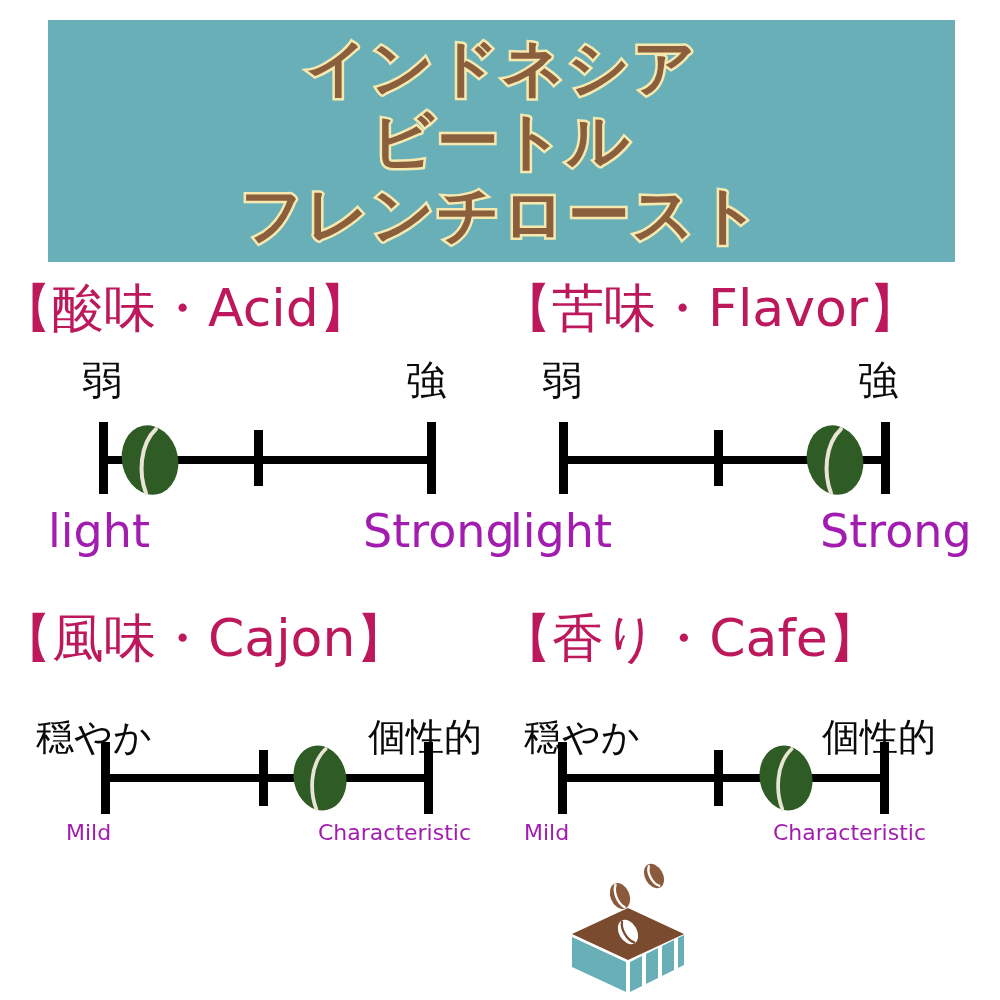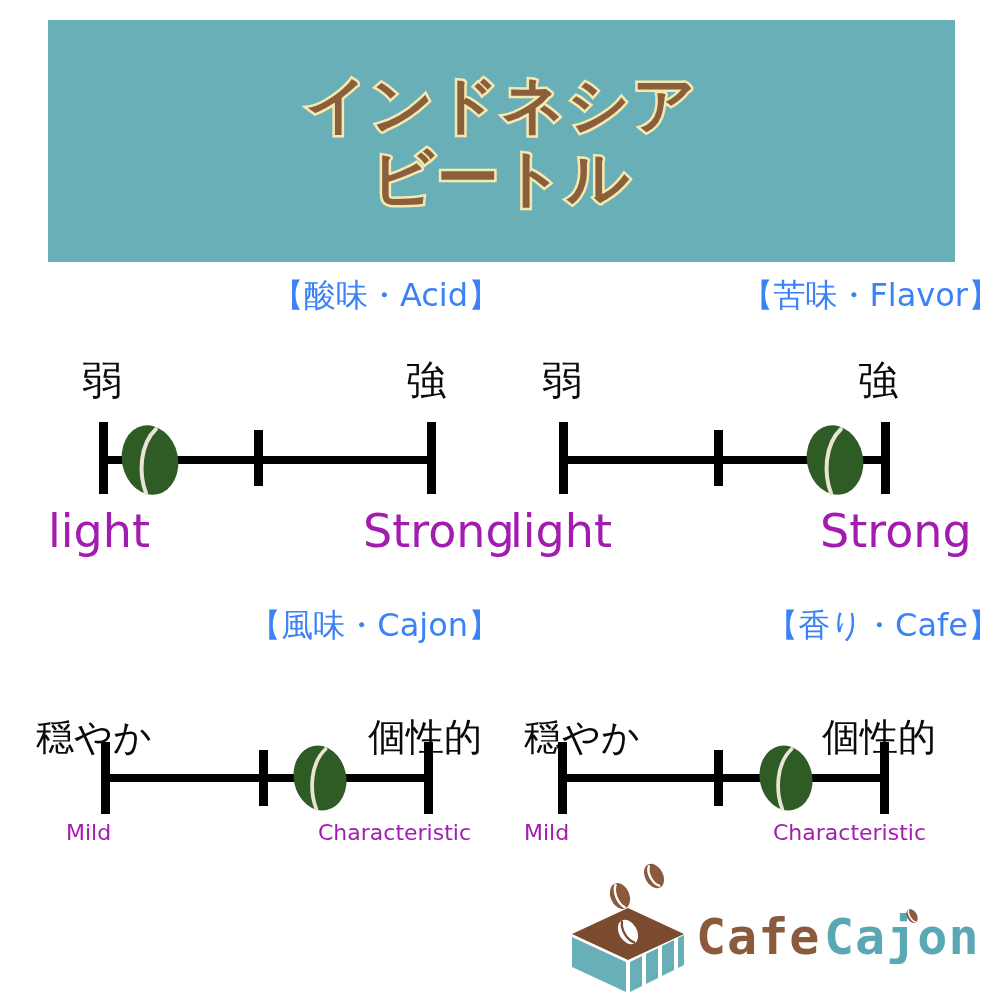--- a/index.html
+++ b/index.html
@@ -38,25 +38,25 @@
     color: #8B5E3C;
     text-align: right;
     white-space: nowrap;
     -webkit-text-stroke: 5px #F5E9B0;
     paint-order: stroke fill;
   }
 
   
   .sec-title {
     position: absolute;
-    font-size: 32px;
+    font-size: 52px;
     font-weight: 500;
-    color: #3b82f6;
-    white-space: nowrap;
-    text-align: right;
+    color: #be185d;
+    white-space: nowrap;
+    text-align: left;
   }
   .sec-title.acid   { left: 0px;   top: 274px; width: 500px; }
   .sec-title.bitter { left: 500px; top: 274px; width: 500px; }
   .sec-title.flavor { left: 0px;   top: 604px; width: 500px; }
   .sec-title.aroma  { left: 500px; top: 604px; width: 500px; }
 
   
   .scale {
     position: absolute;
   }
@@ -130,20 +130,21 @@
     width: 300px;
     height: 70px;
   }
 </style>
 </head>
 <body>
 
 <div class="banner">
   <div class="banner-line">インドネシア</div>
   <div class="banner-line">ビートル</div>
+  <div class="banner-line">フレンチロースト</div>
 </div>
 
 <div class="sec-title acid">【酸味・Acid】</div>
 <div class="sec-title bitter">【苦味・Flavor】</div>
 <div class="sec-title flavor">【風味・Cajon】</div>
 <div class="sec-title aroma">【香り・Cafe】</div>
 
 <div class="scale acid">
   <div class="cap" style="left:82px; top:0px;">弱</div>
   <div class="cap" style="left:406px; top:0px;">強</div>
@@ -247,24 +248,13 @@
 
       <polygon points="14,75 68,100 68,130 14,105" fill="#68AFB8"></polygon>
 
       <polygon points="72,100 84,94 84,124 72,130" fill="#68AFB8"></polygon>
       <polygon points="88,92 100,86 100,116 88,122" fill="#68AFB8"></polygon>
       <polygon points="104,84 116,78 116,108 104,114" fill="#68AFB8"></polygon>
       <polygon points="120,76 126,73 126,103 120,106" fill="#68AFB8"></polygon>
     </svg>
   </div>
 
-  <div class="logo-word">
-    <svg viewBox="0 0 300 70" width="300" height="70" aria-hidden="true">
-      <text x="0" y="52" font-family="DejaVu Sans Mono, Liberation Mono, monospace" font-size="50" font-weight="700" letter-spacing="1" fill="#8B5A3C">Cafe</text>
-      <text x="128" y="52" font-family="DejaVu Sans Mono, Liberation Mono, monospace" font-size="50" font-weight="700" letter-spacing="1" fill="#5BA8B5">Cajon</text>
-
-      <g transform="rotate(-30 216 14)">
-        <ellipse cx="216" cy="14" rx="5" ry="7.5" fill="#8B5A3C"></ellipse>
-        <path d="M216 7 C213 10, 213 18, 216 21" stroke="#ffffff" stroke-width="1.4" fill="none" stroke-linecap="round"></path>
-      </g>
-    </svg>
-  </div>
 </div>
 
 </body></html>

